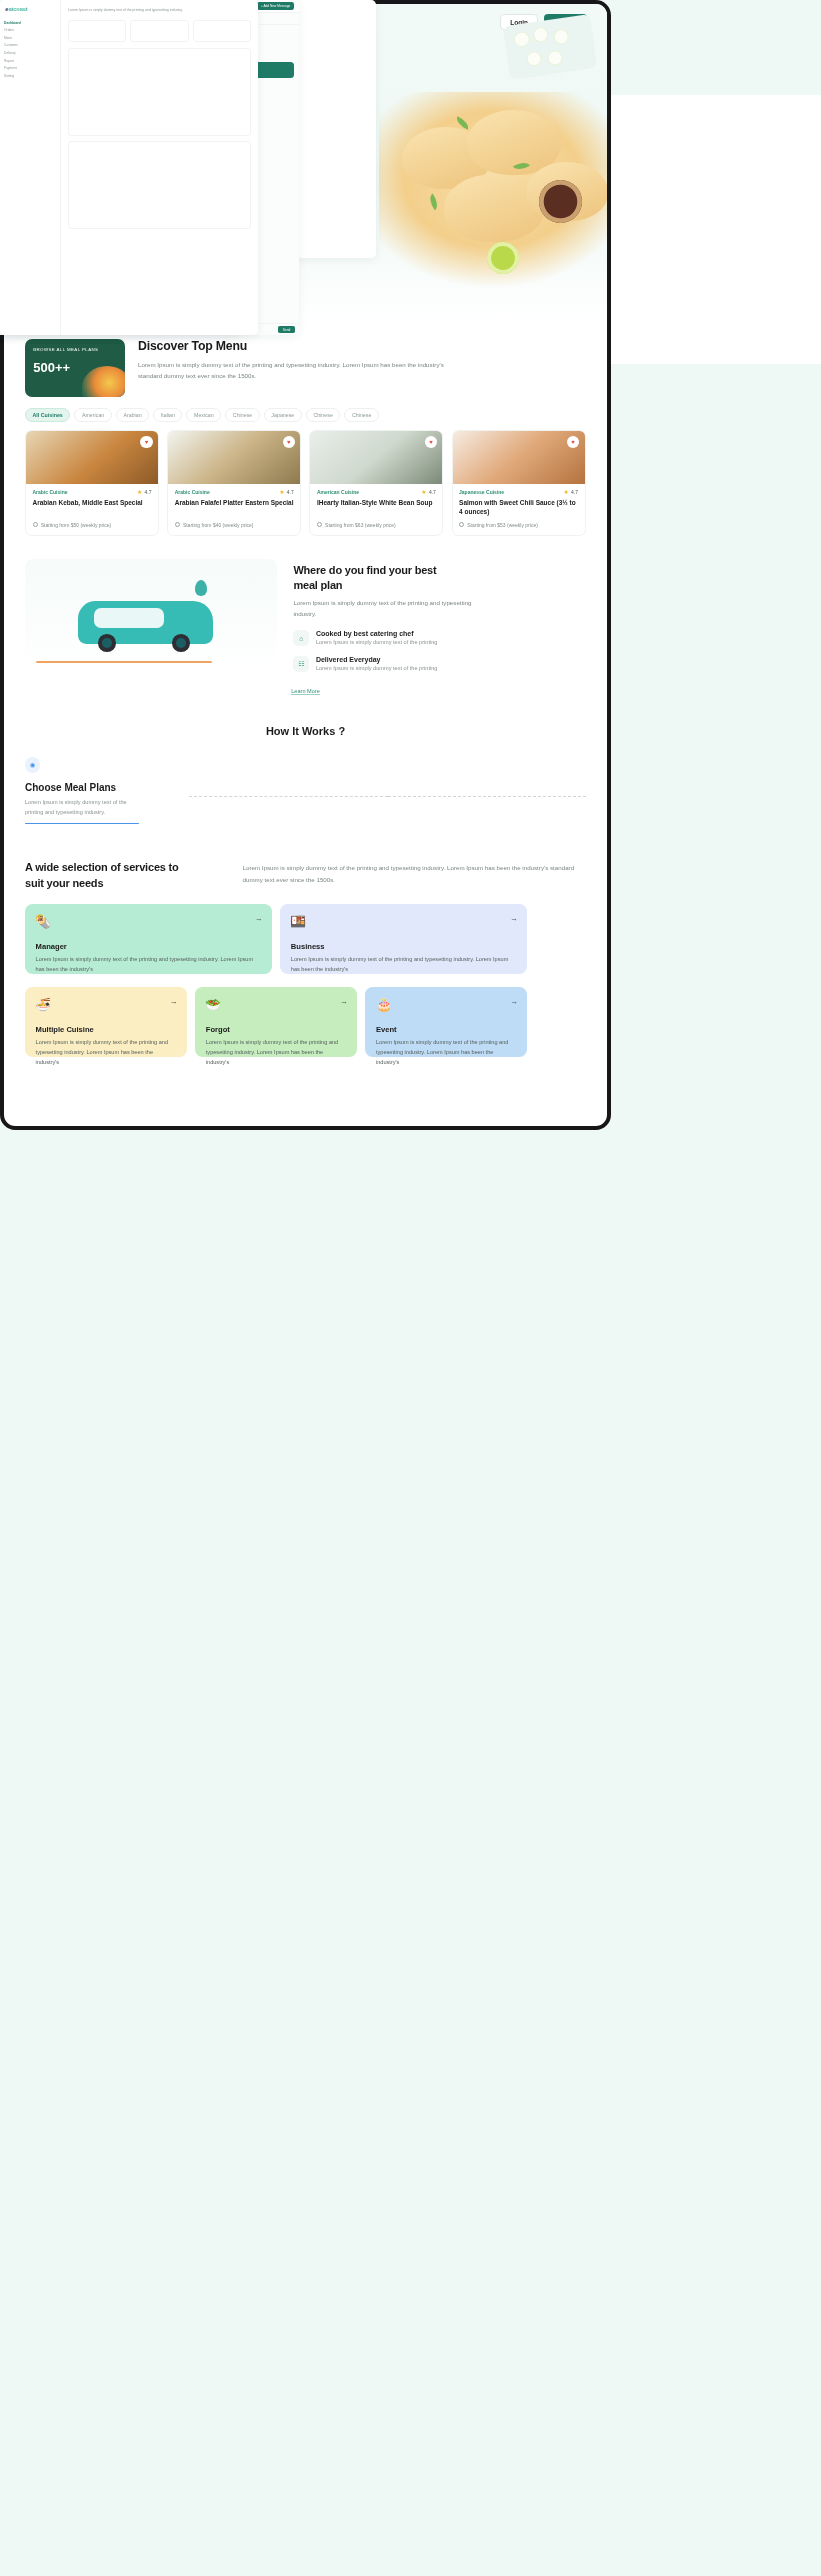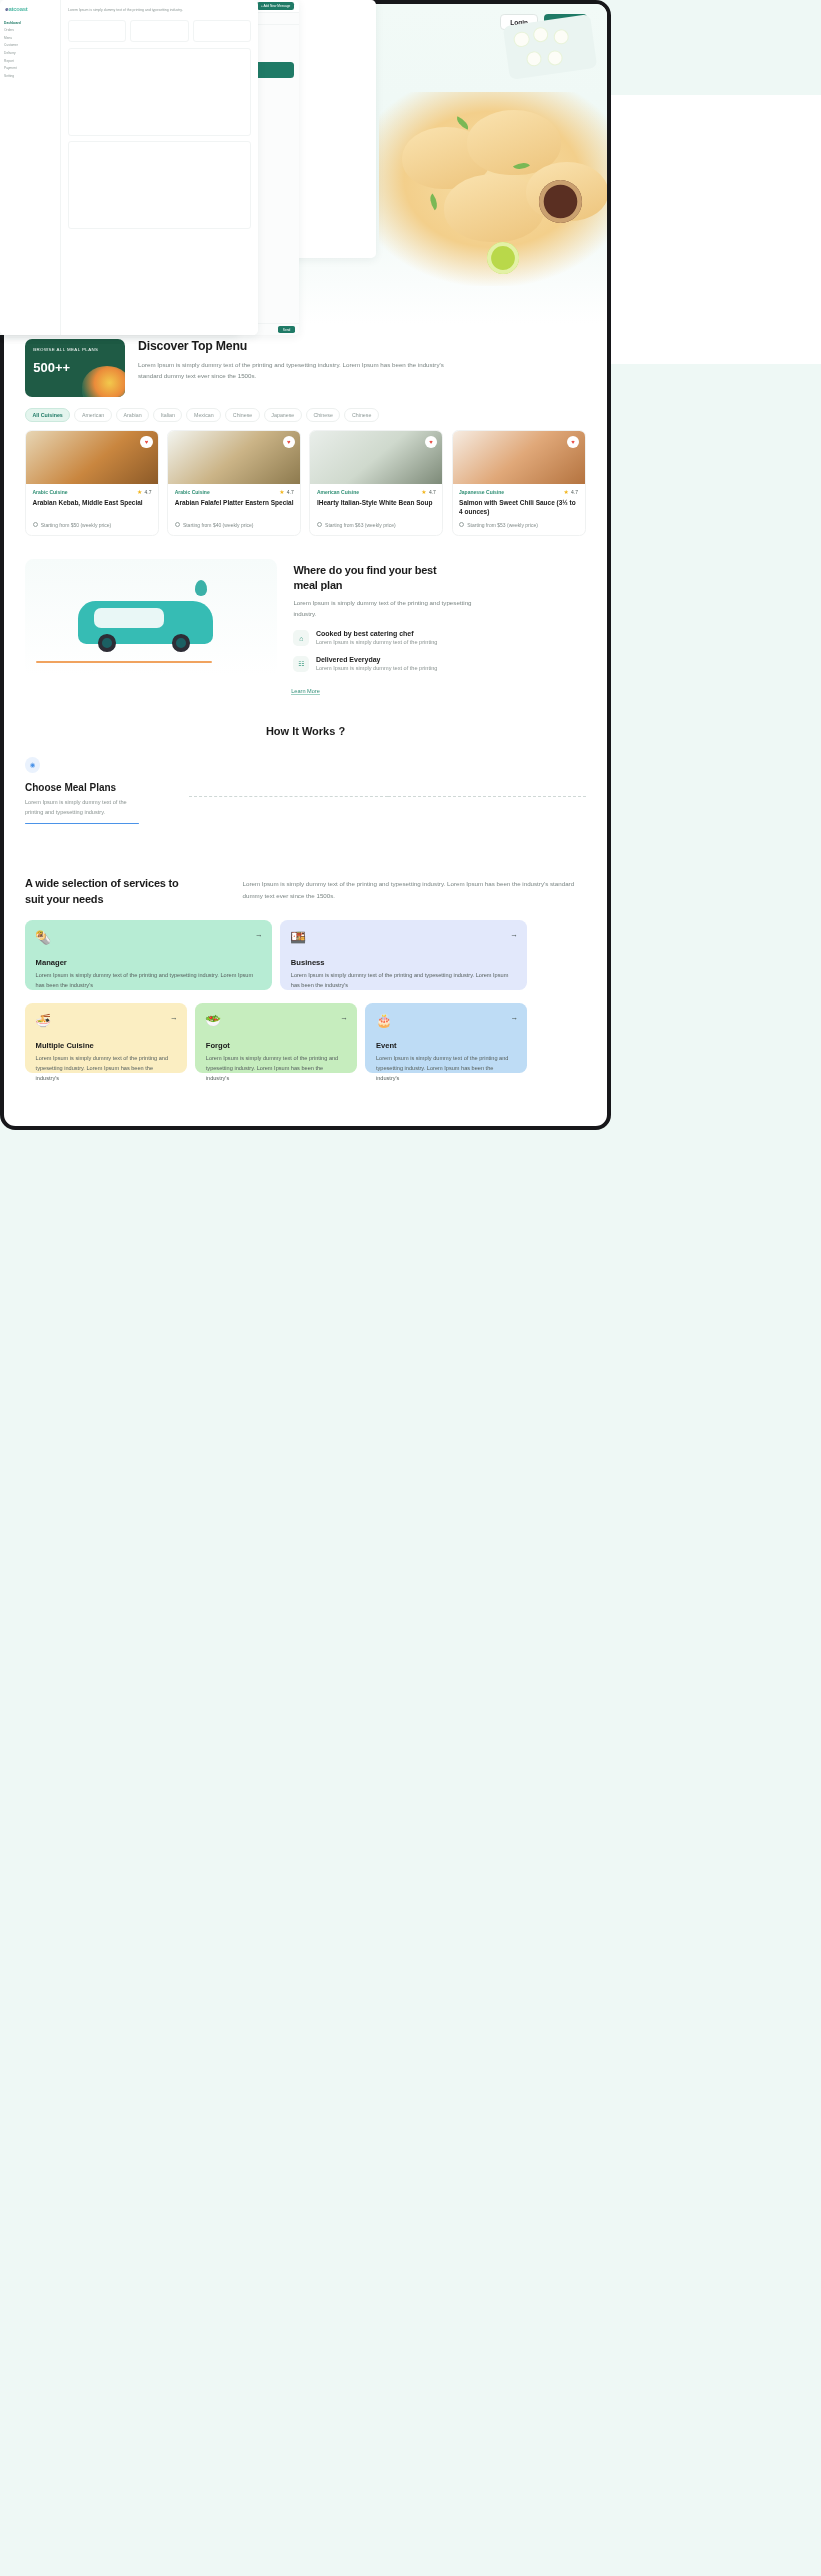--- a/index.html
+++ b/index.html
@@ -143,21 +143,21 @@
   .steps { display:flex; align-items:flex-start; gap:0; margin-top:20px; }
   .step { width:164px; text-align:left; }
   .step .sico { width:15.3px; height:15.3px; border-radius:50%; display:flex; align-items:center;
                 justify-content:center; font-size:6.5px; margin-bottom:9.4px; }
   .step h4 { font-size:10px; font-weight:bold; }
   .step p  { margin-top:3.5px; font-size:5.6px; line-height:1.8; color:#8a9391; max-width:114px; }
   .step .bar { margin-top:5.9px; height:1.8px; border-radius:1.8px; width:114px; }
   .dashes { flex:1; border-top:0.9px dashed #cfd8d6; margin-top:39px; }
 
   
-  .svc { margin-top:52px; }
+  .svc { margin-top:36px; }
   .svc-head { display:flex; gap:23.5px; align-items:flex-start; }
   .svc-head h2 { font-size:11px; font-weight:bold; line-height:1.4; width:194px; letter-spacing:-0.2px; }
   .svc-head p  { font-size:6.2px; line-height:1.85; color:#7a8583; flex:1; padding-top:1.8px; }
   .svc-row { display:flex; gap:8.2px; margin-top:13px; }
   .svc-card { border-radius:7.6px; padding:9.4px 10.6px 10.6px; position:relative; }
   .svc-card .sarrow { position:absolute; right:9.4px; top:9.4px; font-size:7.6px; color:#4a5755; }
   .svc-card .semoji { font-size:13px; }
   .svc-card h4 { margin-top:13px; font-size:7.6px; font-weight:bold; }
   .svc-card p  { margin-top:4.7px; font-size:5.6px; line-height:1.75; color:#56605e; }
 

